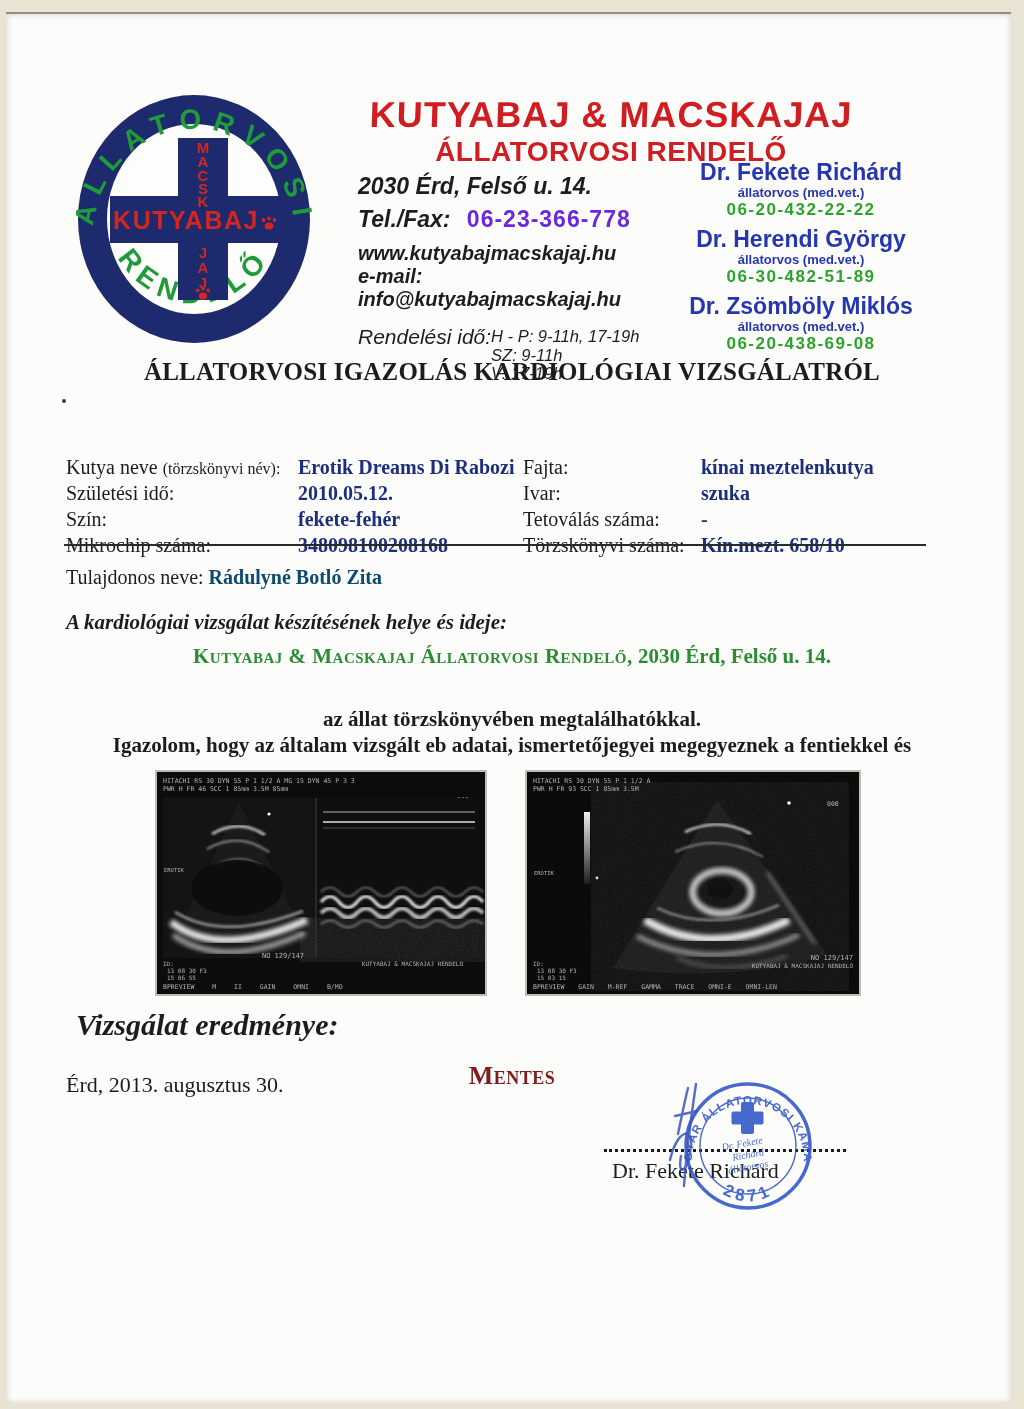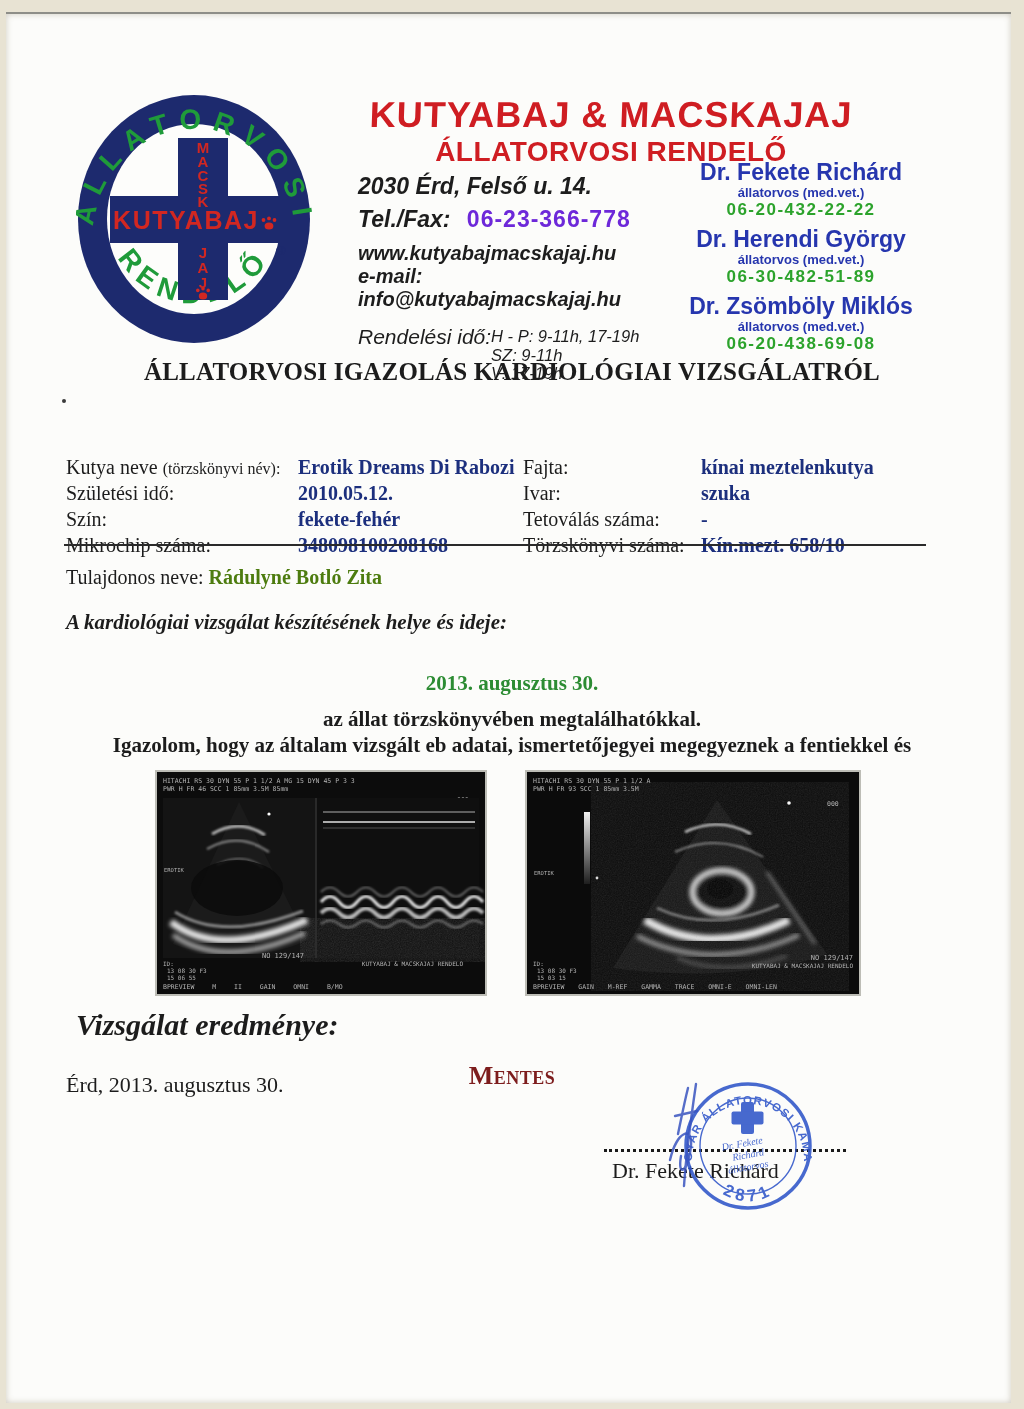--- a/index.html
+++ b/index.html
@@ -39,21 +39,21 @@
   .frow{position:relative;height:26px;}
   .frow .c1{position:absolute;left:0;}
   .frow .c2{position:absolute;left:232px;font-weight:700;color:#1c2f7d;}
   .frow .c3{position:absolute;left:457px;}
   .frow .c4{position:absolute;left:635px;font-weight:700;color:#1c2f7d;}
   .lbl-small{font-size:16px;}
 
   .rule{left:64px;top:544px;width:862px;border-top:2px solid #2a2a2a;}
 
   .owner{left:66px;top:566px;width:880px;height:26px;font-size:20px;}
-  .owner .name,.owner .addr{font-weight:700;color:#4d7c0f;}
+  .owner .name,.owner .addr{font-weight:700;color:#0c4a6e;}
   .owner .right{position:absolute;left:454px;top:0;}
 
   .exam-head{left:66px;top:610px;font-size:21px;font-weight:700;font-style:italic;}
   .place{left:12px;top:644px;width:1000px;text-align:center;color:#2c8c33;font-weight:700;font-size:21px;}
   .place .sc{font-variant:small-caps;letter-spacing:.5px;}
   .place-date{left:12px;top:671px;width:1000px;text-align:center;color:#2c8c33;font-weight:700;font-size:21px;}
   .statement{left:12px;top:706px;width:1000px;text-align:center;font-weight:700;font-size:21px;line-height:26px;}
 
   .us{position:absolute;background:#0c0c0c;border:2px solid #bdbdb6;}
   .ustxt{font-family:"DejaVu Sans Mono",monospace;fill:#b3b3b3;}
@@ -191,21 +191,23 @@
   </div>
 
   <div class="abs rule"></div>
 
   <div class="abs owner">
     <span>Tulajdonos neve:</span>
     <span class="name">Rádulyné Botló Zita</span>
   </div>
 
   <div class="abs exam-head">A kardiológiai vizsgálat készítésének helye és ideje:</div>
-  <div class="abs place-date">2013. augusztus 30.</div>
+  <div class="abs place">
+    <span class="sc">Kutyabaj &amp; Macskajaj Állatorvosi Rendelő,</span><span> 2030 Érd, Felső u. 14.</span>
+  </div>
   <div class="abs statement">
     <div>az állat törzskönyvében megtalálhatókkal.</div>
     <div>Igazolom, hogy az általam vizsgált eb adatai, ismertetőjegyei megegyeznek a fentiekkel és</div>
   </div>
 
   <svg class="us" style="left:155px;top:770px;" width="328" height="222" viewBox="0 0 328 222">
     <defs>
       <filter id="usl-b1">
           <feGaussianBlur stdDeviation="1"></feGaussianBlur>
         </filter>

